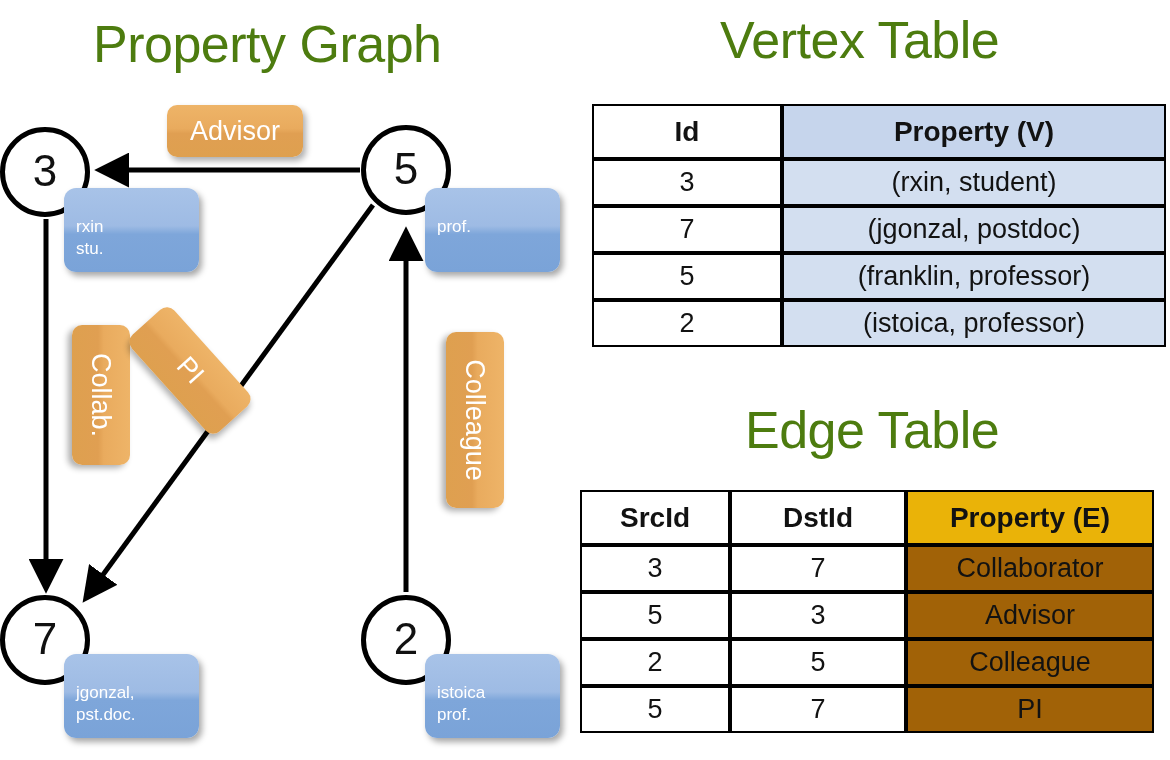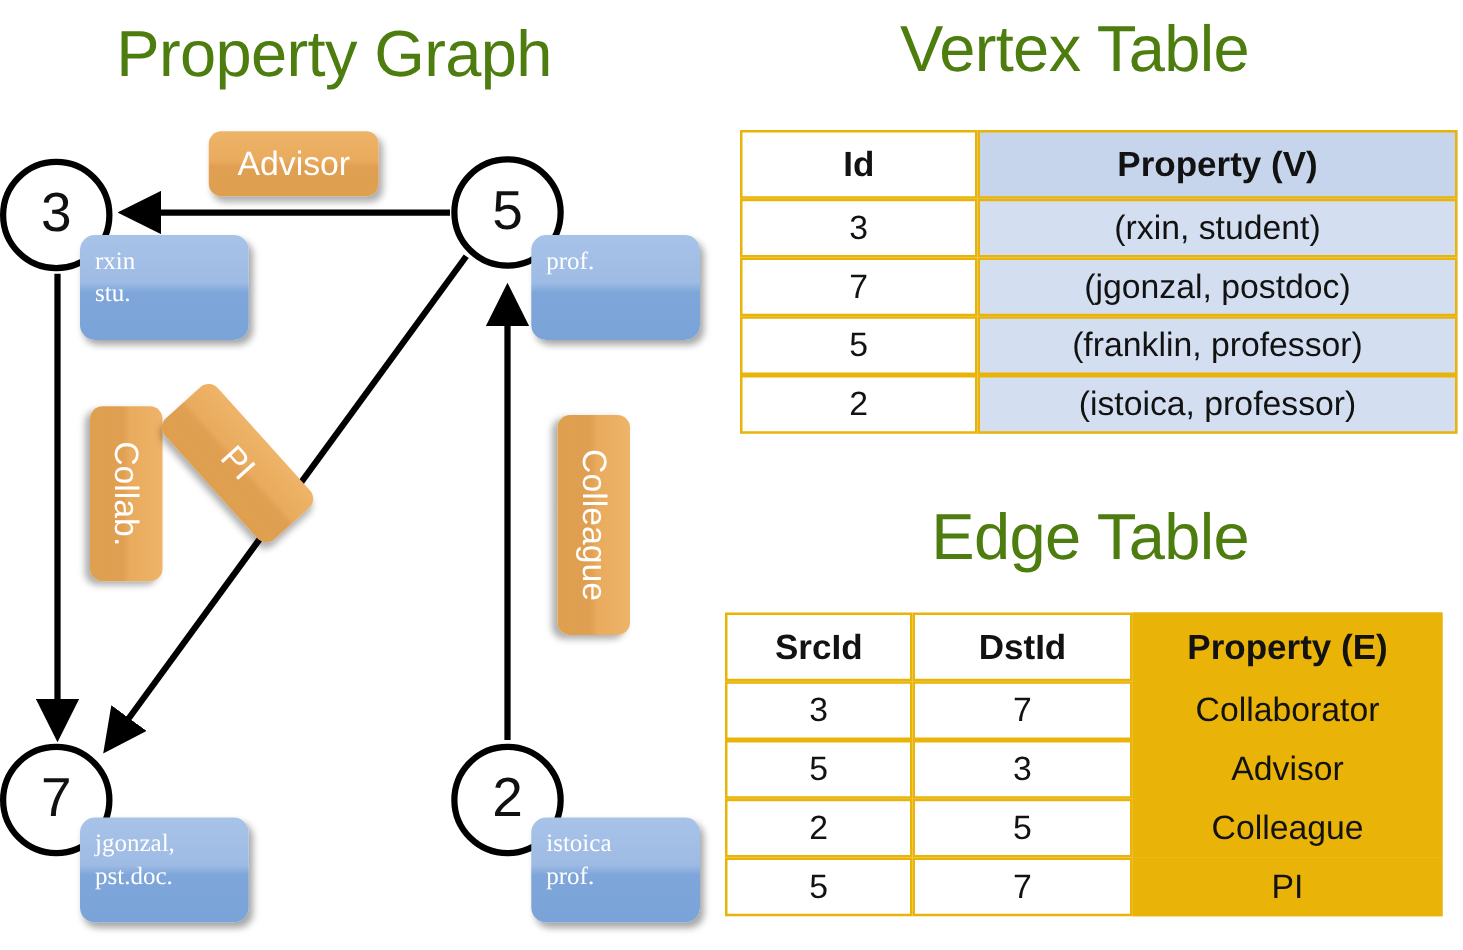--- a/index.html
+++ b/index.html
@@ -62,26 +62,25 @@
   #node-7 { left: 0px;   top: 595px; }
   #node-2 { left: 361px; top: 595px; }
 
   
   .prop-box {
     position: absolute;
     border-radius: 12px;
     background: linear-gradient(to bottom, #a8c3e8 0%, #9ebbe4 45%, #7ea6da 55%, #7aa3d8 100%);
     box-shadow: 3px 4px 6px rgba(0,0,0,0.35);
     color: #ffffff;
-    font-size: 20px;
+    font-size: 17px;
     line-height: 1.32;
-    padding: 8px 0 0 12px;
+    padding: 28px 0 0 12px;
     box-sizing: border-box;
     z-index: 4;
-    font-family: Liberation Serif, serif;
   }
   #prop-rxin     { left: 64px;  top: 188px; width: 135px; height: 84px; }
   #prop-franklin { left: 425px; top: 188px; width: 135px; height: 84px; }
   #prop-jgonzal  { left: 64px;  top: 654px; width: 135px; height: 84px; }
   #prop-istoica  { left: 425px; top: 654px; width: 135px; height: 84px; }
 
   
   .edge-label {
     position: absolute;
     border-radius: 10px;
@@ -112,40 +111,40 @@
   }
 
   
   .tbl {
     position: absolute;
     border-collapse: separate;
     border-spacing: 0;
     table-layout: fixed;
   }
   .tbl td, .tbl th {
-    border: 2px solid #eab308;
+    border: 2px solid #000000;
     text-align: center;
     font-weight: 400;
     font-size: 27px;
     color: #121212;
     padding: 0;
     height: 47px;
     box-sizing: border-box;
   }
   .tbl th { font-weight: 700; font-size: 28px; height: 55px; }
 
   #vertex-table { left: 592px; top: 104px; width: 574px; }
   #vertex-table .col-id   { width: 190px; }
   #vertex-table .col-prop { width: 384px; background: #d3dff0; }
   #vertex-table th.col-prop { background: #c6d5ec; }
 
   #edge-table { left: 580px; top: 490px; width: 574px; }
   #edge-table .col-src { width: 150px; }
   #edge-table .col-dst { width: 176px; }
-  #edge-table .col-prop { width: 248px; background: #eab308; }
+  #edge-table .col-prop { width: 248px; background: #a16207; }
   #edge-table th.col-prop { background: #eab308; margin-top: 48px; }
 </style>
 </head>
 <body>
 
 <div id="graph-panel">
 
   <div class="title" id="title-property-graph">Property Graph</div>
 
   <svg id="graph-edges" viewBox="0 0 585 760" xmlns="http://www.w3.org/2000/svg">

